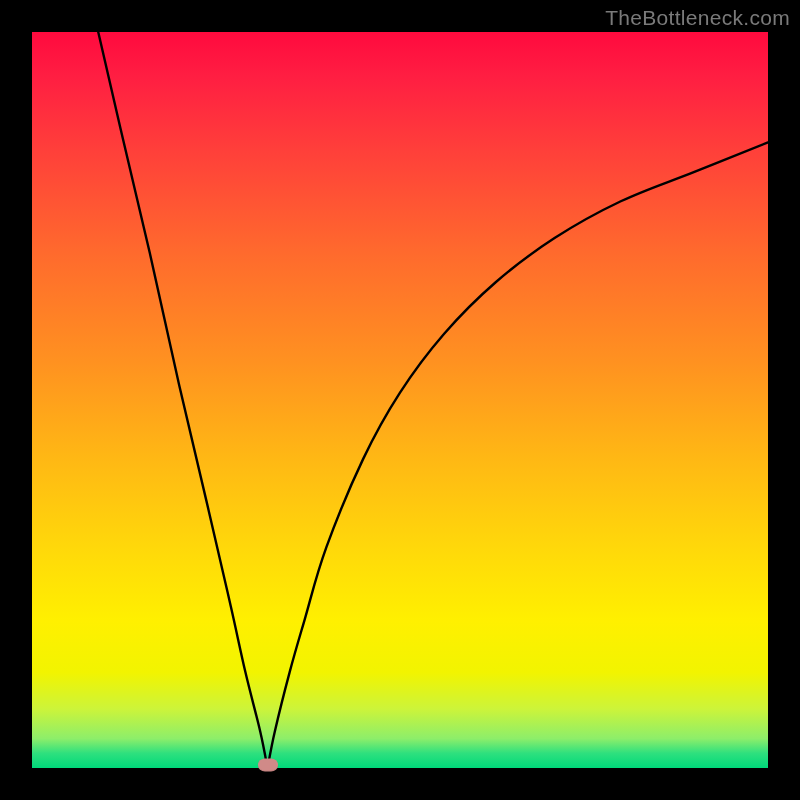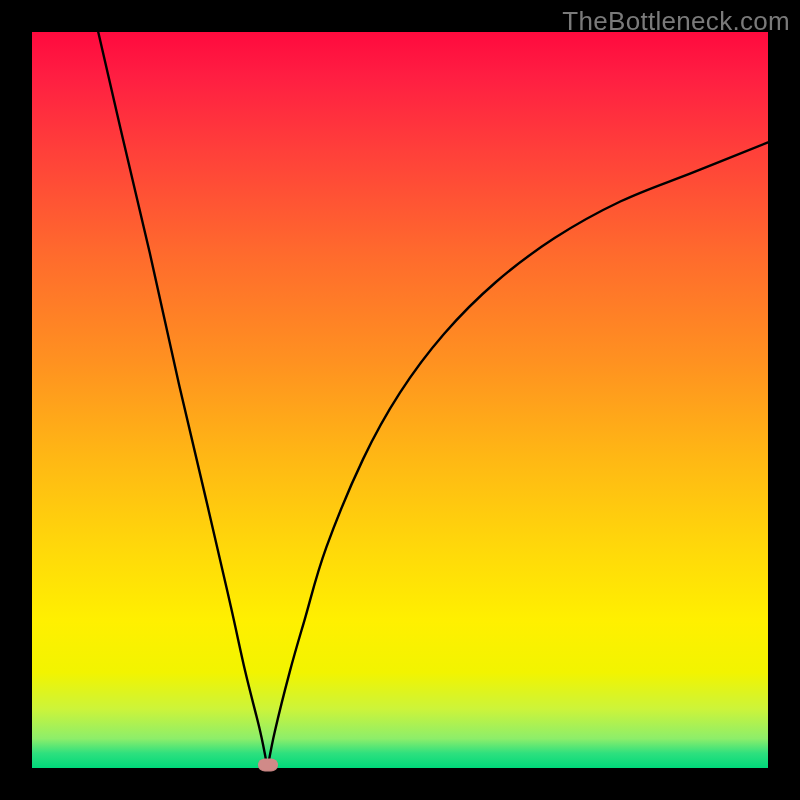--- a/index.html
+++ b/index.html
@@ -41,21 +41,21 @@
       #8dee6a 96%,
       #2ee07e 98%,
       #00d97a 100%
     );
   }
   .watermark {
     position: absolute;
     top: 6px;
     right: 10px;
     color: #7a7a7a;
-    font-size: 26px;
+    font-size: 21px;
     letter-spacing: 0.3px;
     user-select: none;
   }
   svg.curve {
     position: absolute;
     left: 0;
     top: 0;
     width: 736px;
     height: 736px;
     overflow: visible;

